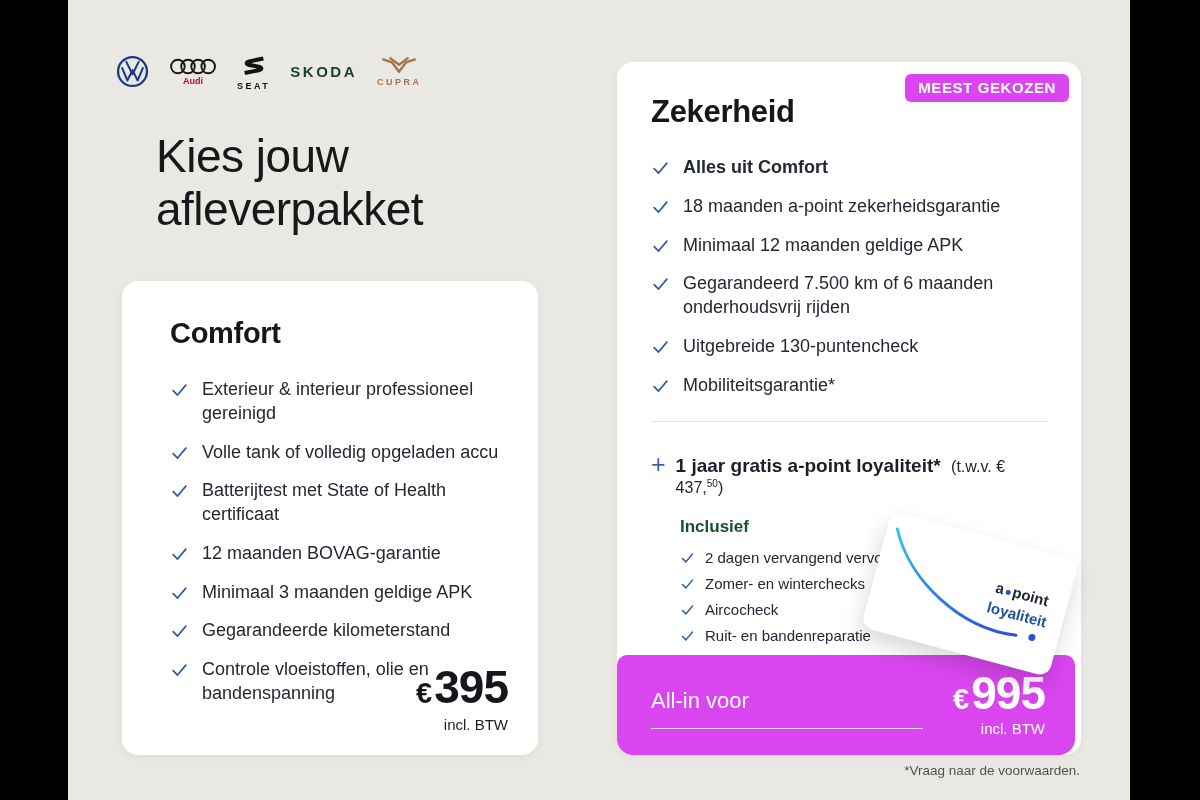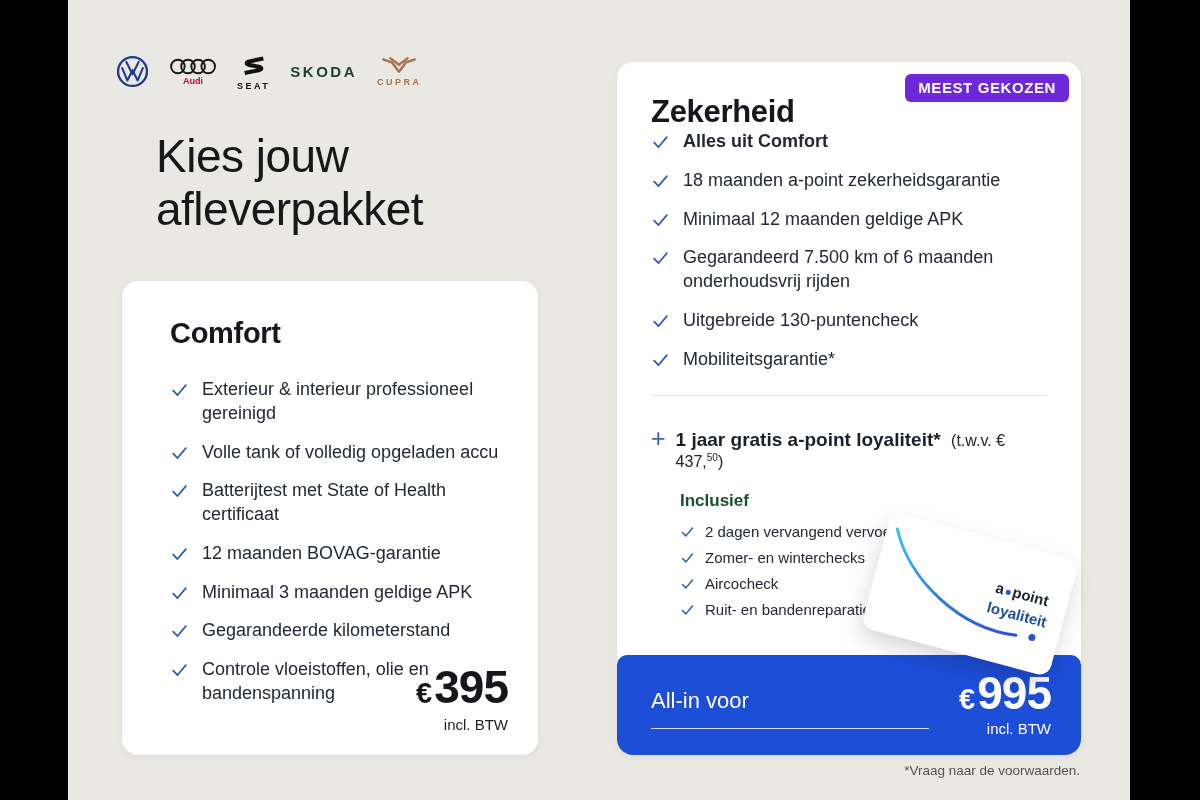--- a/index.html
+++ b/index.html
@@ -20,28 +20,28 @@
     color:#17181c; line-height:1.16; letter-spacing:-0.5px;margin-left:36px; }
 
   
   .card { position:absolute; background:#fff; border-radius:16px; box-shadow:0 2px 8px rgba(0,0,0,.05); }
   .card h2 { color:#15171c; letter-spacing:-0.3px; }
 
   .comfort { left:54px; top:281px; width:416px; height:474px; padding:36px 30px 0 48px; }
   .comfort h2 { font-size:29px; margin-bottom:28px; }
 
   .zeker { left:549px; top:62px; width:464px; height:693px; padding:32px 34px 0 34px; }
-  .zeker h2 { font-size:31px; }
+  .zeker h2 { font-size:31px; margin-bottom:26px; }
 
   ul.checks { list-style:none; }
   ul.checks li { display:flex; gap:13px; margin-bottom:15px; font-size:18px; color:#232834; line-height:1.32; }
   ul.checks li .ck { flex:0 0 auto; margin-top:2px; }
   ul.checks li.bold span { font-weight:700; }
 
-  .badge { position:absolute; top:12px; right:12px; background:#6d28d9; color:#fff;
+  .badge { position:absolute; top:12px; right:12px; background:#d946ef; color:#fff;
     font-size:15px; font-weight:700; letter-spacing:.6px; padding:5px 13px 6px; border-radius:6px; }
 
   .divider { border:none; border-top:1px solid #e4e4e2; margin:24px 0 27px; }
 
   .loyalty { display:flex; align-items:baseline; }
   .plus { color:#3c64ad; font-size:25px; font-weight:500; margin-right:10px; position:relative; top:1px; }
   .loyalty .ltitle { font-size:19px; font-weight:700; color:#1b1f29; }
   .loyalty .twv { font-size:16px; color:#20242e; margin-left:6px; }
   .loyalty sup { font-size:10px; }
 
@@ -59,21 +59,21 @@
   
   .lcard { position:absolute; right:14px; top:472px; width:194px; height:120px; background:#fff;
     border-radius:12px; transform:rotate(15deg); box-shadow:0 10px 22px rgba(0,0,0,.16); z-index:3; }
   .lcard svg { position:absolute; inset:0; }
   .lcard .lc-text { position:absolute; right:16px; top:36px; text-align:center; line-height:1.35; }
   .lc-brand { font-size:15px; font-weight:700; color:#1b2430; }
   .lc-dot { display:inline-block; width:5px; height:5px; border-radius:50%; background:#2b50d8; margin:0 2px 1px; }
   .lc-line2 { font-size:15px; font-weight:600; color:#1d4f9e; }
 
   
-  .allin { position:absolute; left:0; right:0; bottom:0; height:100px; background:#1d4ed8;
+  .allin { position:absolute; left:0; right:6px; bottom:0; height:100px; background:#d946ef;
     border-radius:10px 10px 16px 16px; z-index:2; }
   .allin-label { position:absolute; left:34px; top:33px; color:#fff; font-size:22px; font-weight:500; }
   .allin-rule { position:absolute; left:34px; right:152px; top:73px; height:1px; background:rgba(255,255,255,.8); }
   .allin-price { position:absolute; right:30px; top:11px; color:#fff; }
   .allin-price .euro, .allin-price .amount { color:#fff; }
   .allin-note { position:absolute; right:30px; top:65px; color:#fff; font-size:15px; }
 
   .footnote { position:absolute; right:50px; top:763px; font-size:13.5px; color:#54524c; }
 </style>
 </head>

